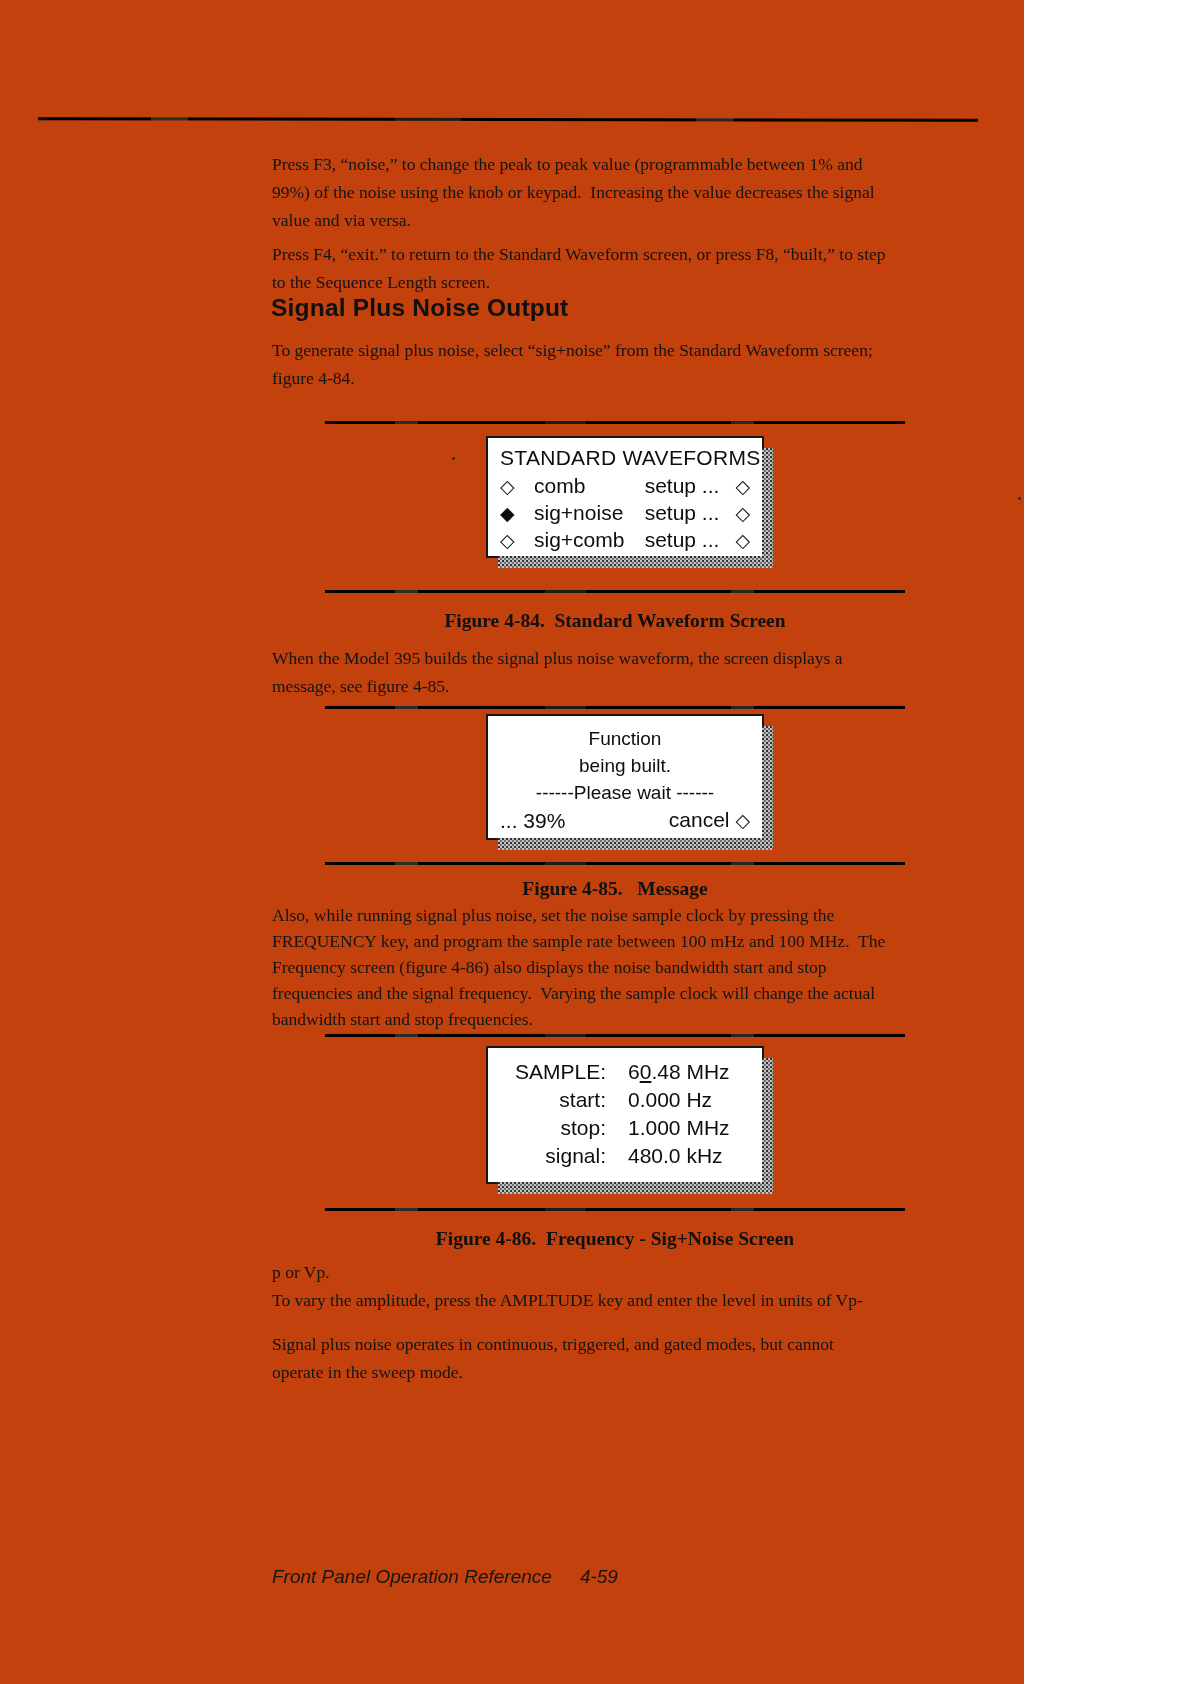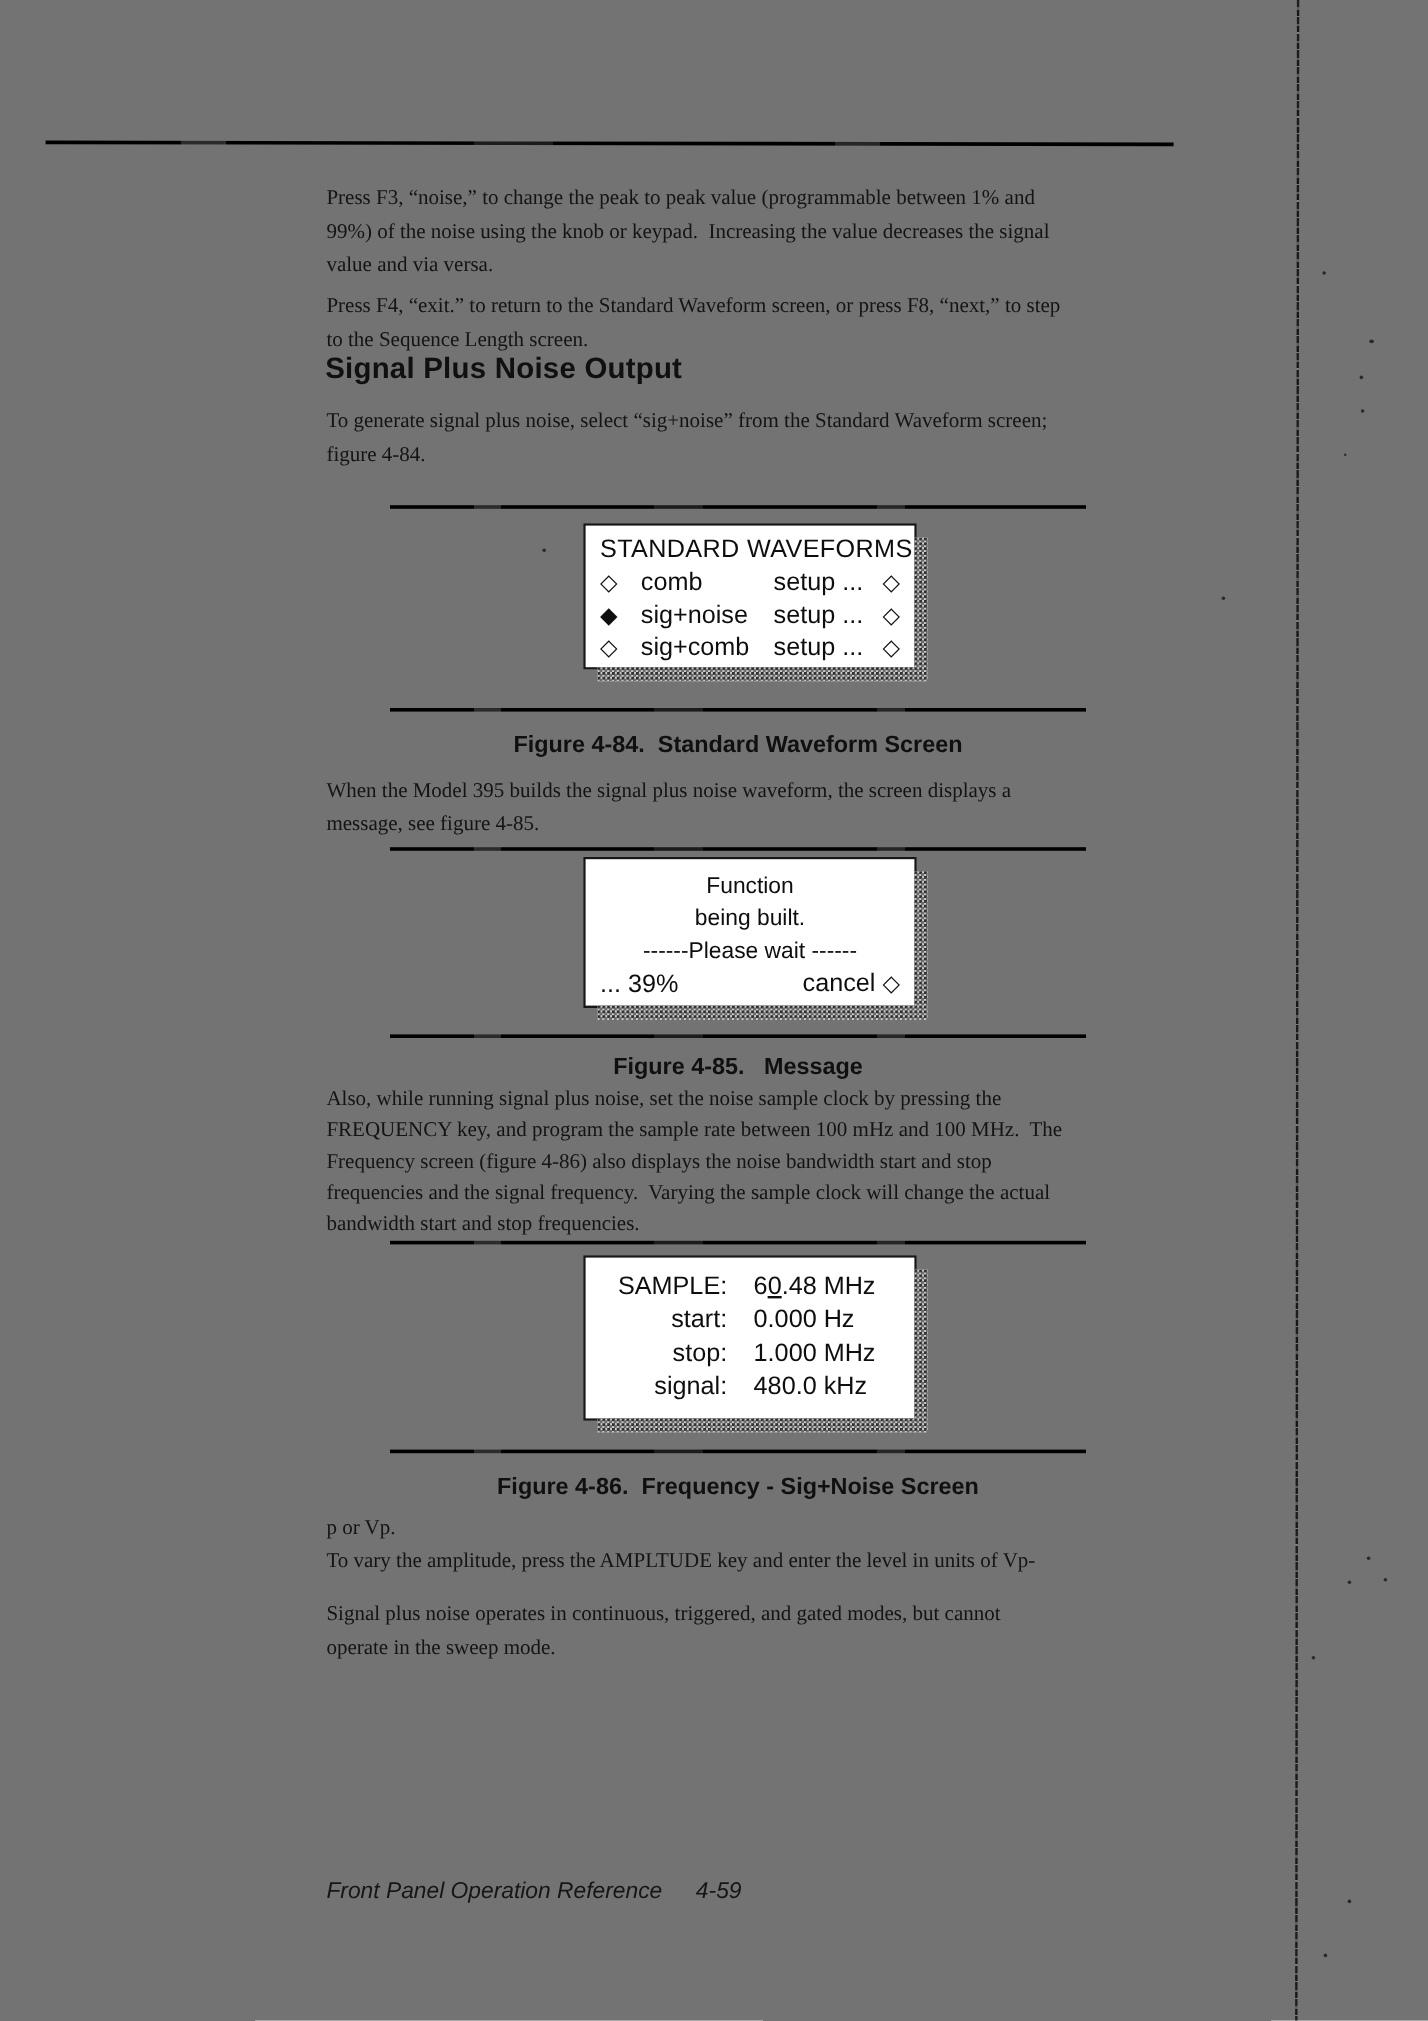--- a/index.html
+++ b/index.html
@@ -1,17 +1,17 @@
 <!DOCTYPE html>
 <html><head>
 <meta charset="utf-8">
 <style>
   html,body{margin:0;padding:0;background:#ffffff;}
   .page{
-    position:relative;width:1190px;height:1684px;background:#737373;
+    position:relative;width:1024px;height:1684px;background:#c2410c;
     overflow:hidden;font-family:"Liberation Serif",serif;color:#141414;
   }
 
   
   .vline{
     position:absolute;left:1080px;top:0;width:2px;height:1684px;
     background:repeating-linear-gradient(to bottom,
       #1d1d1d 0 6px,#5a5a5a 6px 8px,#181818 8px 13px,#7a7a7a 13px 14px);
     transform:rotate(0.05deg);
   }
@@ -33,21 +33,21 @@
   #p5{top:902px;line-height:26px;}#p6{top:1258px}#p7{top:1330px}
 
   .heading{
     position:absolute;left:271px;top:294px;margin:0;
     font-family:"Liberation Sans",sans-serif;font-weight:bold;
     font-size:24.5px;letter-spacing:.2px;color:#101010;
   }
 
   .caption{
     position:absolute;left:285px;width:660px;text-align:center;
-    font-family:Liberation Sans, sans-serif;font-weight:bold;
+    font-family:Liberation Serif, serif;font-weight:bold;
     font-size:19.5px;white-space:pre;color:#101010;
   }
   #cap84{top:610px}#cap85{top:878px}#cap86{top:1228px}
 
   
   .lcd{
     position:absolute;left:486px;width:278px;box-sizing:border-box;
     background:#fff;border:2.5px solid #171717;
     font-family:"Liberation Sans",sans-serif;color:#0e0e0e;
   }
@@ -95,21 +95,21 @@
   <div class="vline"></div>
   <div class="rule" id="rule-top"></div>
 
   <div class="para" id="p1">
     <div class="line">Press F3, “noise,” to change the peak to peak value (programmable between 1% and</div>
     <div class="line">99%) of the noise using the knob or keypad.  Increasing the value decreases the signal</div>
     <div class="line">value and via versa.</div>
   </div>
 
   <div class="para" id="p2">
-    <div class="line">Press F4, “exit.” to return to the Standard Waveform screen, or press F8, “next,” to step</div>
+    <div class="line">Press F4, “exit.” to return to the Standard Waveform screen, or press F8, “built,” to step</div>
     <div class="line">to the Sequence Length screen.</div>
   </div>
 
   <h1 class="heading">Signal Plus Noise Output</h1>
 
   <div class="para" id="p3">
     <div class="line">To generate signal plus noise, select “sig+noise” from the Standard Waveform screen;</div>
     <div class="line">figure 4-84.</div>
   </div>
 

